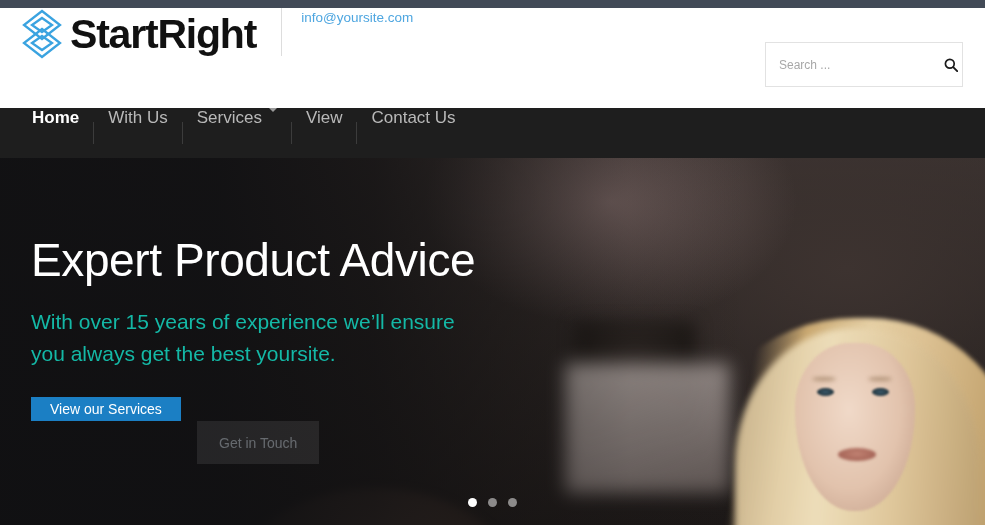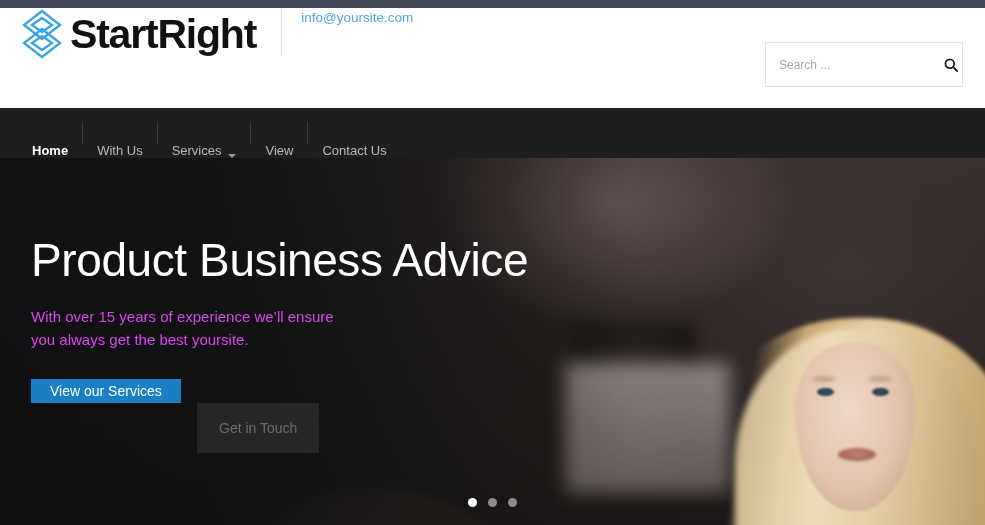--- a/index.html
+++ b/index.html
@@ -58,23 +58,23 @@
   }
 
   
   .nav{
     height:50px; width:100%;
     background:#1e1e1e;
     display:flex; align-items:center;
     padding-left:18px;
   }
   .nav-item{
-    font-size:13px; color:#b9b9b9;
+    font-size:17px; color:#b9b9b9;
     padding:0 14px; height:50px;
-    display:flex; align-items:flex-end; cursor:pointer;
+    display:flex; align-items:flex-start; cursor:pointer;
     white-space:nowrap;
   }
   .nav-item.active{ color:#ffffff; font-weight:bold; }
   .nav-div{ width:1px; height:22px; background:#3c3c3c; flex:0 0 auto; }
   .caret{
     width:0; height:0; margin-left:7px;
     border-left:4px solid transparent;
     border-right:4px solid transparent;
     border-top:4px solid #9a9a9a;
   }
@@ -171,34 +171,34 @@
   }
 
   .hero-content{
     position:absolute; left:31px; top:78px; z-index:5;
   }
   .hero-title{
     font-size:46px; color:#ffffff; font-weight:normal;
     line-height:1.05; letter-spacing:-.4px; white-space:nowrap;
   }
   .hero-sub{
-    margin-top:22px; font-size:15px; color:#d946ef;
+    margin-top:22px; font-size:21px; color:#14b8a6;
     line-height:1.52; font-weight:normal;
   }
   .hero-btns{ margin-top:27px; position:relative; height:60px; }
   .btn-primary{
     display:inline-flex; align-items:center; justify-content:center;
     height:24px; padding:0 19px;
     background:#1b7fc4; color:#ffffff; font-size:14px;
     border:0; cursor:pointer; font-family:"Liberation Sans", sans-serif;
   }
   .btn-ghost{
     position:absolute; left:166px; top:24px;
     display:inline-flex; align-items:center; justify-content:center;
-    height:50px; padding:0 22px;
+    height:43px; padding:0 22px;
     background:rgba(255,255,255,.085);
     color:rgba(190,200,210,.42); font-size:14px;
     border:0; cursor:pointer; font-family:"Liberation Sans", sans-serif;
     white-space:nowrap;
   }
 
   .dots{
     position:absolute; left:0; right:0; bottom:18px; z-index:6;
     display:flex; justify-content:center; gap:11px;
   }
@@ -284,21 +284,21 @@
     <div class="ph-brow-r"></div>
     <div class="ph-eye-l"></div>
     <div class="ph-eye-r"></div>
     <div class="ph-lips"></div>
 
   </div>
 
   <div class="hero-shade"></div>
 
   <div class="hero-content">
-    <h1 class="hero-title">Product Business Advice</h1>
+    <h1 class="hero-title">Expert Product Advice</h1>
     <div class="hero-sub">
       <div>With over 15 years of experience we’ll ensure</div>
       <div>you always get the best yoursite.</div>
     </div>
     <div class="hero-btns">
       <button class="btn-primary">View our Services</button>
       <button class="btn-ghost">Get in Touch</button>
     </div>
   </div>
 

